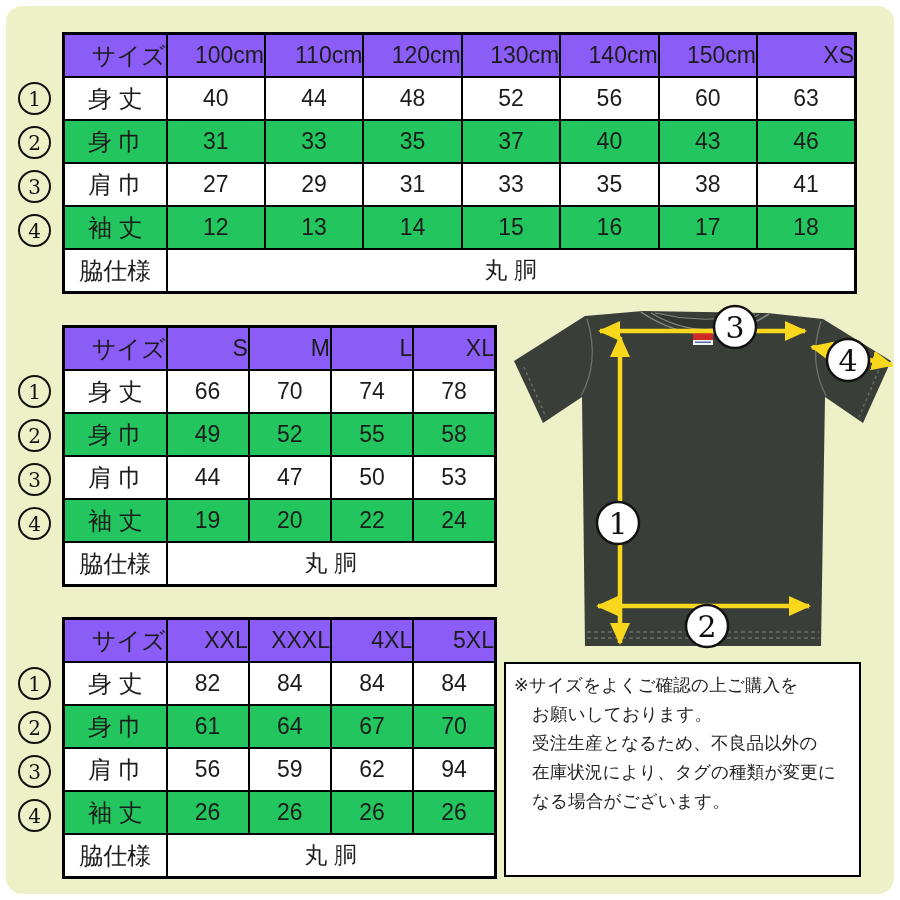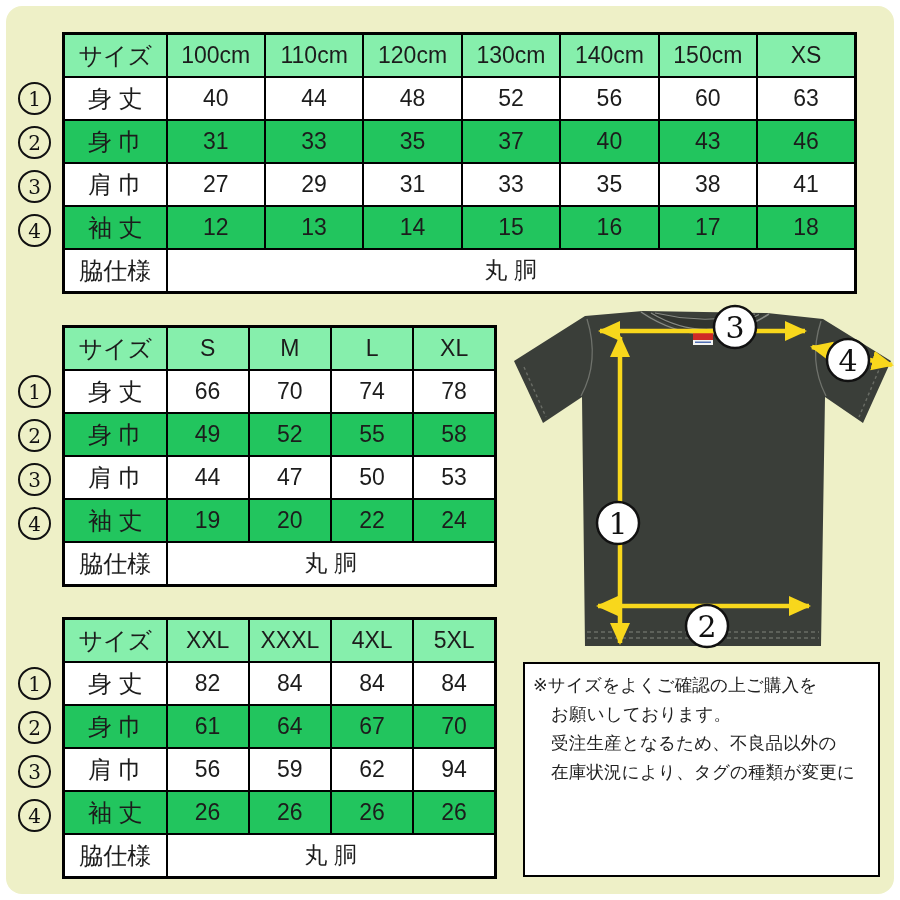--- a/index.html
+++ b/index.html
@@ -14,37 +14,37 @@
   
   table.sz{
     position:absolute;border-collapse:collapse;table-layout:fixed;
     background:#ffffff;border:3px solid #000;
   }
   .sz th,.sz td{
     border:2px solid #000;text-align:center;vertical-align:middle;
     padding:0;height:41px;font-size:23px;font-weight:normal;color:#1c1c1c;
     overflow:hidden;white-space:nowrap;
   }
-  .sz tr.hdr th{background:#86efac;}
+  .sz tr.hdr th{background:#8b5cf6;text-align:right;}
   .sz tr.g td{background:#22c55e;}
   .sz td.lbl,.sz th.lbl{font-size:24px;}
   .t1{left:62px;top:32px;width:795px;}
   .t2{left:62px;top:325px;width:435px;}
   .t3{left:62px;top:617px;width:435px;}
   col.lab{width:103px;}
   
   .mk{
     position:absolute;left:18px;width:29px;height:29px;border:2px solid #111;
     border-radius:50%;display:flex;align-items:center;justify-content:center;
     font-family:"DejaVu Serif","Liberation Serif",serif;font-size:20px;color:#111;
     background:transparent;line-height:1;
   }
   
   .note{
-    position:absolute;left:523px;top:662px;width:357px;height:215px;
+    position:absolute;left:504px;top:662px;width:357px;height:215px;
     background:#ffffff;border:2px solid #000;box-sizing:border-box;
     padding:7px 4px 0 8px;font-size:17.5px;line-height:29px;color:#222;
     letter-spacing:0.2px;
   }
   .note .nl{padding-left:18px;white-space:nowrap;}
   .note .first{padding-left:0;}
   
   .diagram{position:absolute;left:505px;top:303px;width:395px;height:357px;}
   .diagram svg{display:block;}
   .svg-num{
@@ -291,13 +291,14 @@
       <text class="svg-num" x="202" y="334" text-anchor="middle">2</text>
     </g>
   </svg>
 </div>
 
 <div class="note">
   <div class="nl first">※サイズをよくご確認の上ご購入を</div>
   <div class="nl">お願いしております。</div>
   <div class="nl">受注生産となるため、不良品以外の</div>
   <div class="nl">在庫状況により、タグの種類が変更に</div>
+  <div class="nl">なる場合がございます。</div>
 </div>
 
 </body></html>

